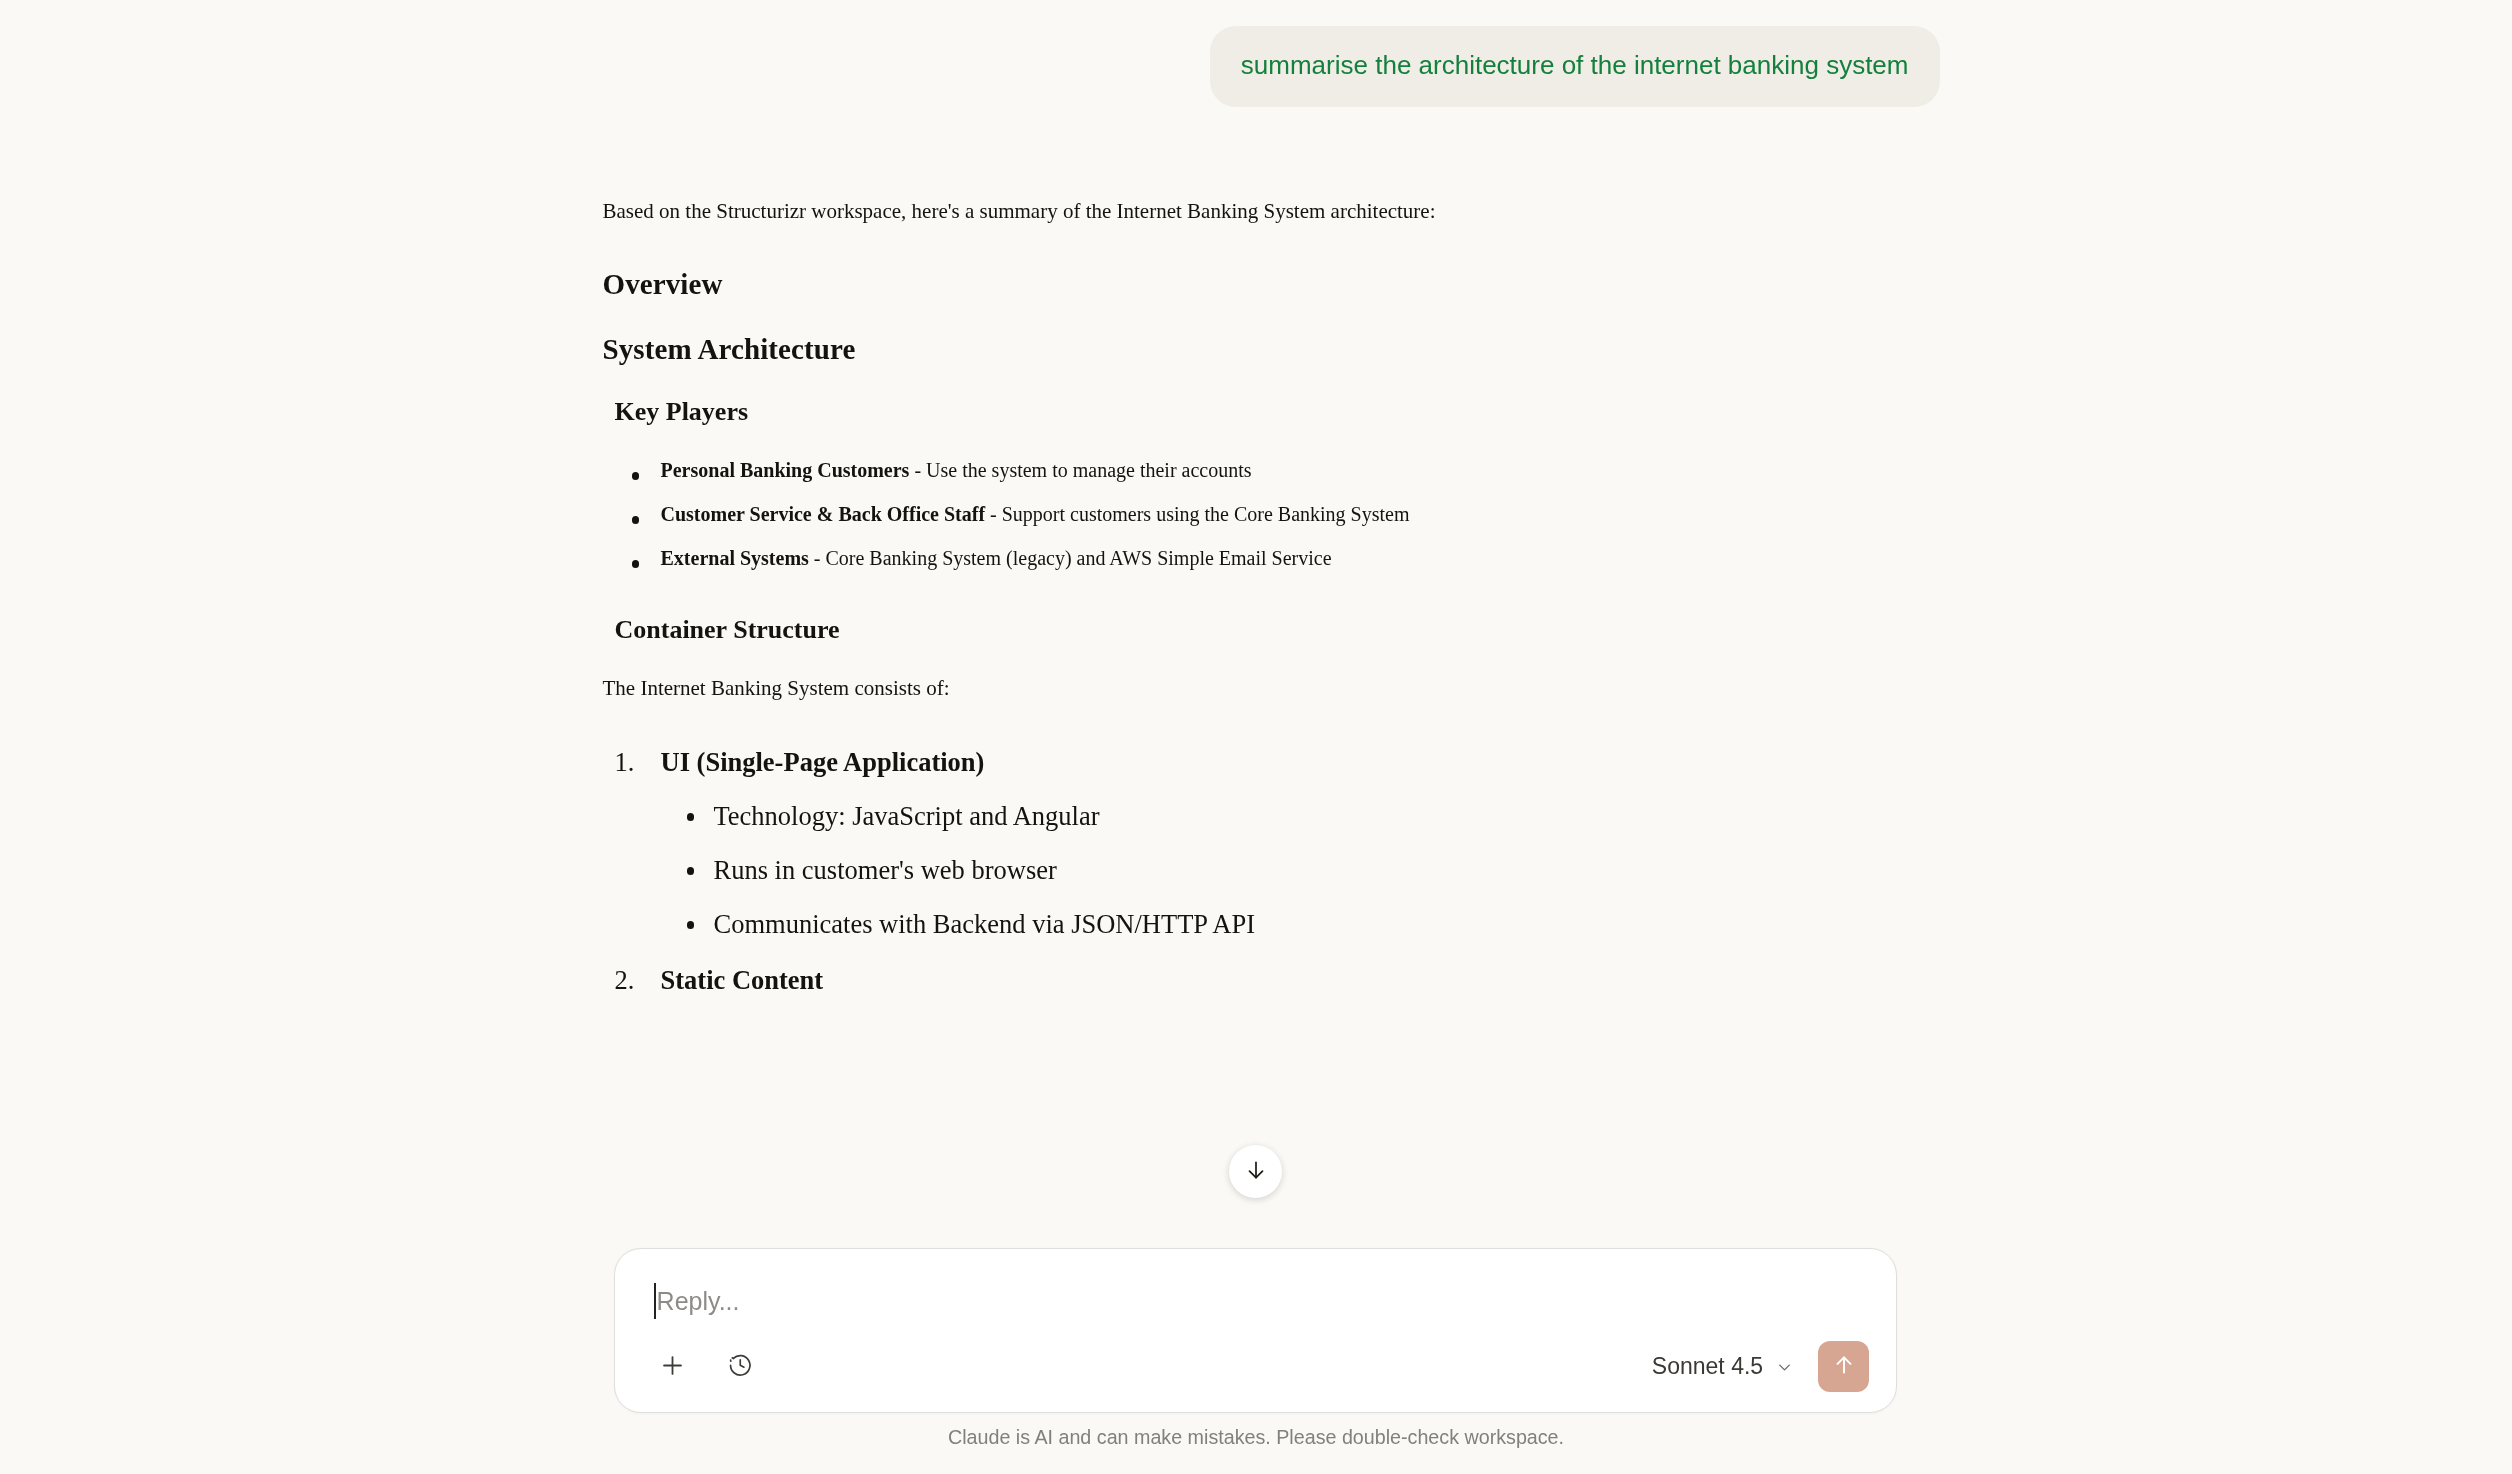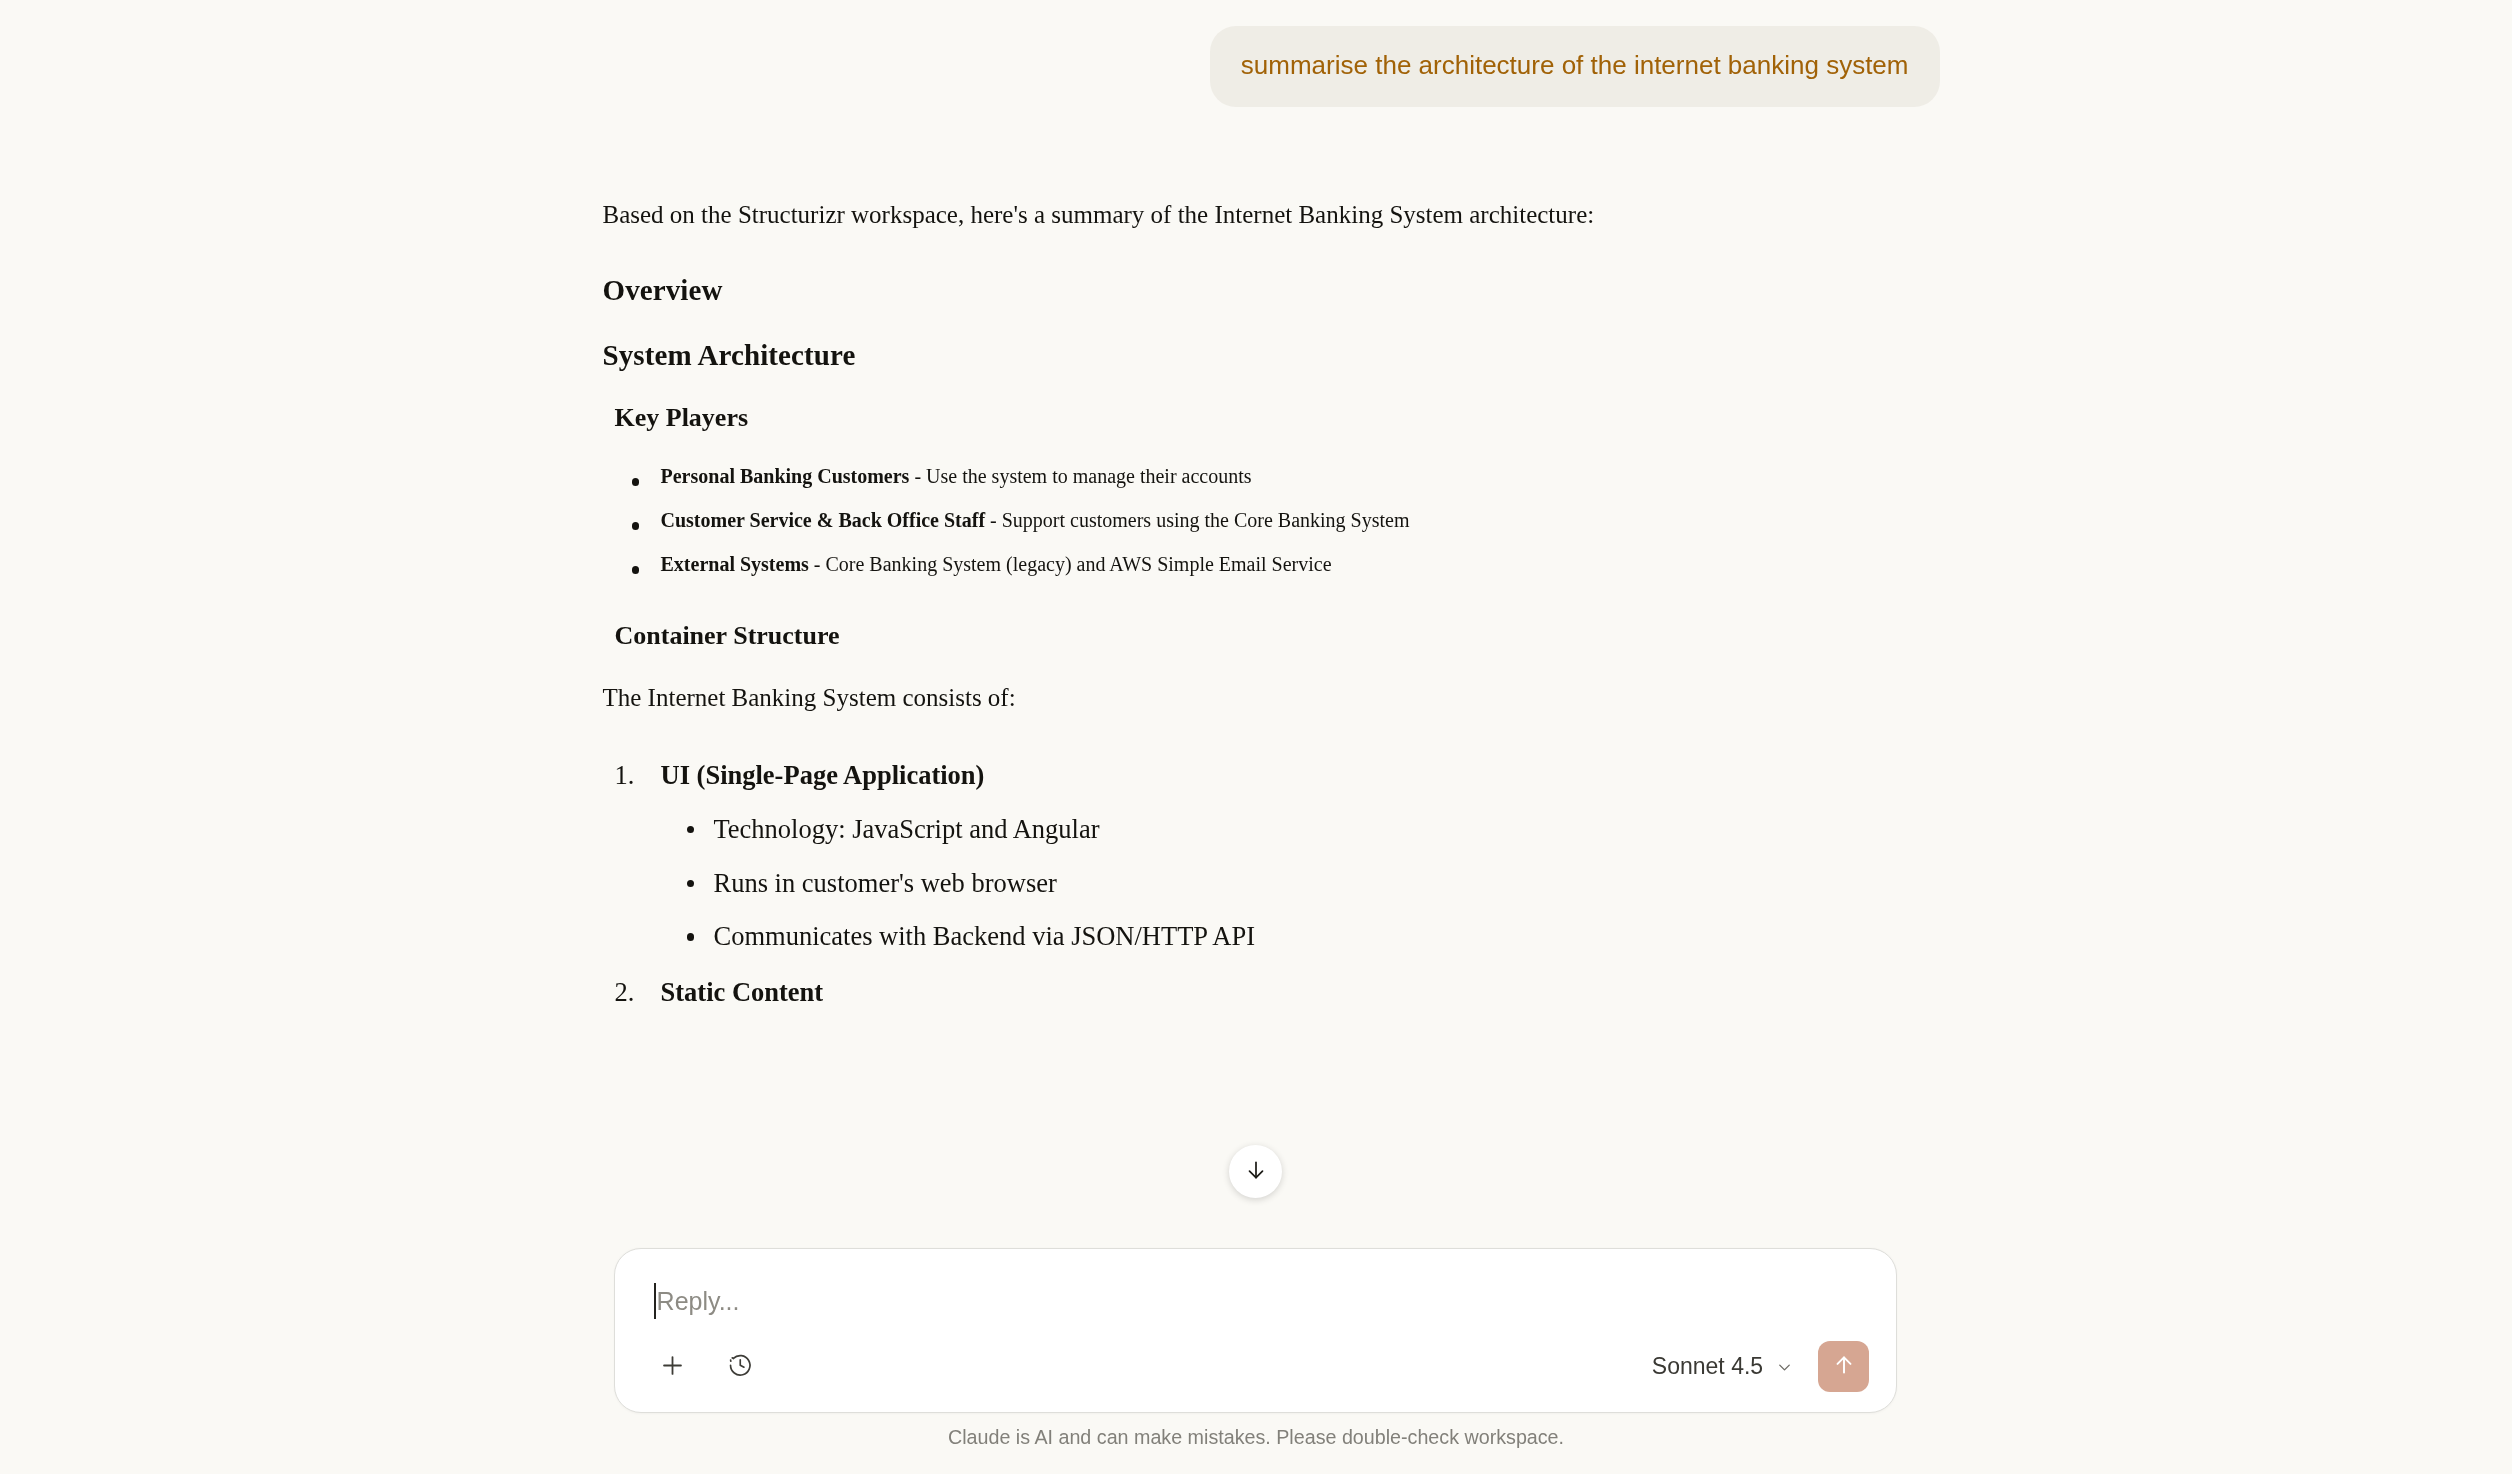--- a/index.html
+++ b/index.html
@@ -37,34 +37,34 @@
     display: flex;
     justify-content: flex-end;
   }
   .user-bubble {
     background: #efede6;
     border-radius: 26px;
     padding: 22px 31px 24px 31px;
     max-width: 940px;
     font-size: 26px;
     line-height: 1.35;
-    color: #a16207;
+    color: #15803d;
     font-family: "Liberation Sans", sans-serif;
   }
 
   
   .assistant {
     margin-top: 89px;
     font-family: "Liberation Serif", serif;
     color: #14130f;
     width: 1136px;
     margin-left: 30px;
   }
   .assistant p {
-    font-size: 25px;
+    font-size: 21px;
     line-height: 1.52;
     margin: 0 0 38px 0;
   }
   .assistant h2 {
     font-size: 29px;
     font-weight: bold;
     margin: 0 0 27px 0;
     line-height: 1.3;
     letter-spacing: 0.1px;
   }

